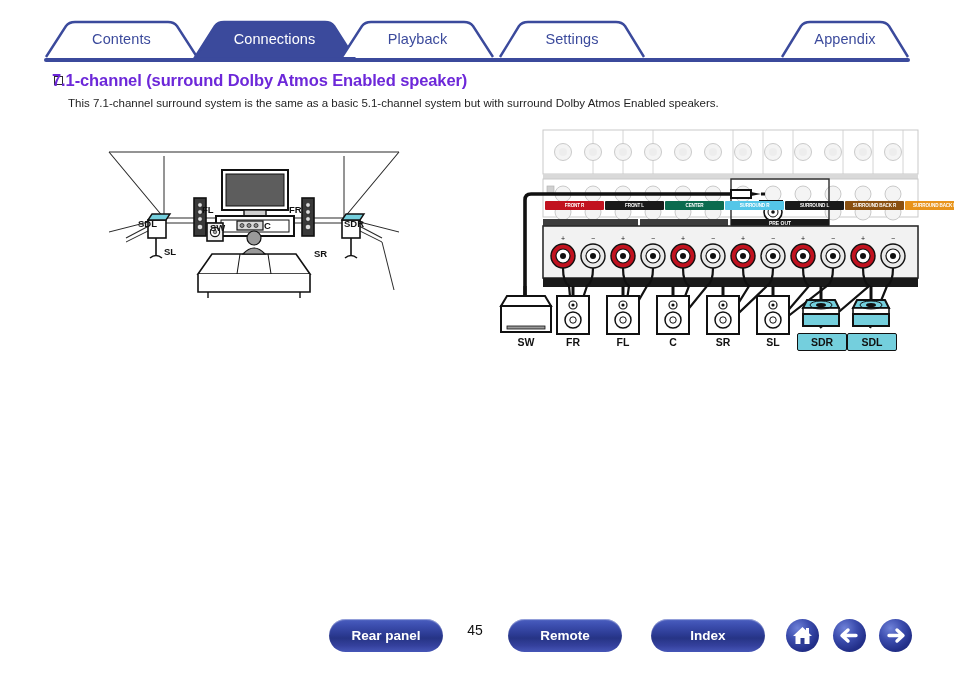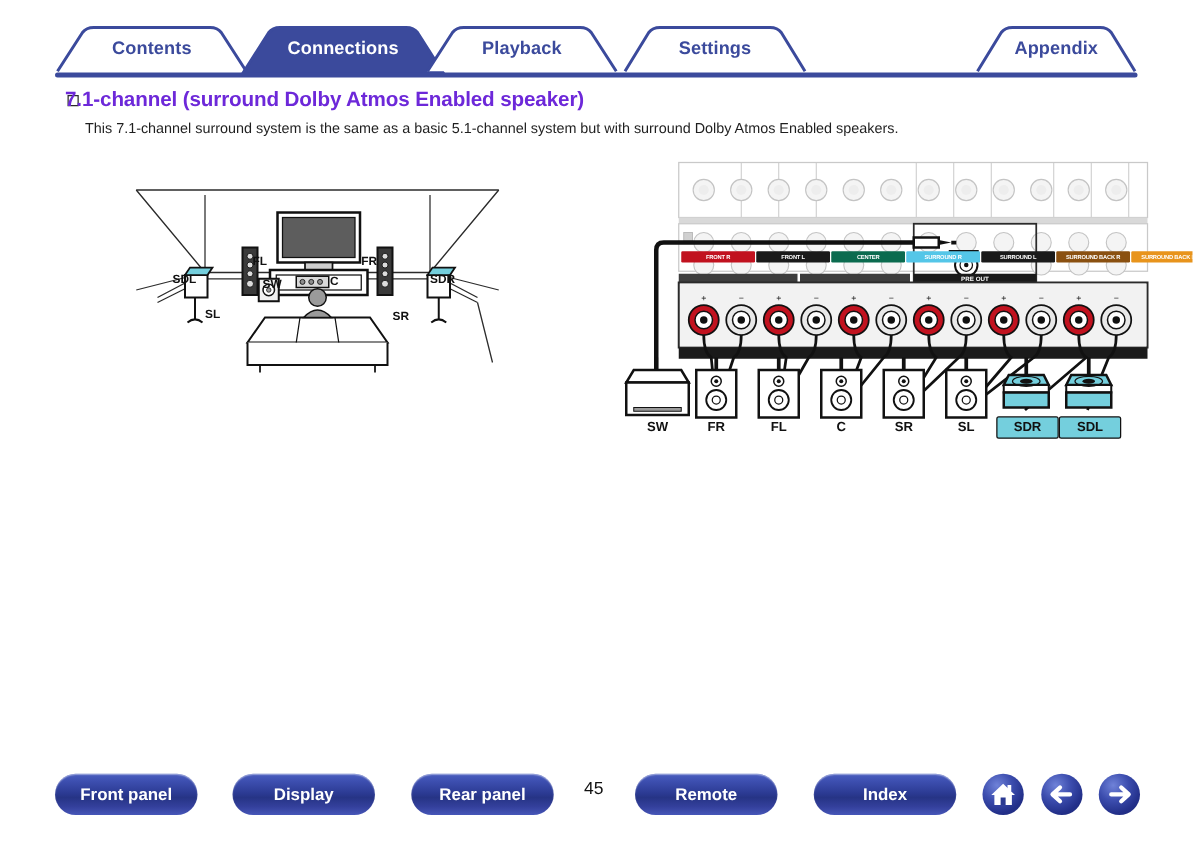--- a/index.html
+++ b/index.html
@@ -8,21 +8,21 @@
     font-family:"Liberation Sans", sans-serif;
     position:relative;overflow:hidden;
   }
 
   
   .tabbar{position:absolute;left:44px;top:20px;width:866px;height:42px;}
   .tabline{position:absolute;left:0;bottom:0;width:866px;height:4px;background:#3b4a9c;border-radius:2px;}
   .tab{
     position:absolute;top:0;height:38px;
     display:flex;align-items:center;justify-content:center;
-    font-size:14.5px;font-weight:bold;color:#3b4a9c;
+    font-size:14.5px;font-weight:normal;color:#3b4a9c;
     box-sizing:border-box;cursor:pointer;text-align:right;
   }
   .tab .shape{position:absolute;inset:0;z-index:0;}
   .tab .lbl{position:relative;z-index:1;white-space:nowrap;letter-spacing:.1px;}
   .tab.active .lbl{color:#ffffff;}
 
   
   .sec-title{
     position:absolute;left:52px;top:71px;
     font-size:16.5px;font-weight:bold;color:#6d28d9;letter-spacing:-.1px;
@@ -464,26 +464,20 @@
   <div class="spk-label" style="left:54px;top:208px;width:48px;">FR</div>
   <div class="spk-label" style="left:104px;top:208px;width:48px;">FL</div>
   <div class="spk-label" style="left:154px;top:208px;width:48px;">C</div>
   <div class="spk-label" style="left:204px;top:208px;width:48px;">SR</div>
   <div class="spk-label" style="left:254px;top:208px;width:48px;">SL</div>
   <div class="spk-label boxed" style="left:302px;top:205px;width:48px;">SDR</div>
   <div class="spk-label boxed" style="left:352px;top:205px;width:48px;">SDL</div>
 </div>
 
 <div class="botbar">
-  <div class="pill" style="left:44px;top:19px;width:114px;">
-    <span>Front panel</span>
-  </div>
-  <div class="pill" style="left:186px;top:19px;width:114px;">
-    <span>Display</span>
-  </div>
   <div class="pill" style="left:329px;top:19px;width:114px;">
     <span>Rear panel</span>
   </div>
   <div class="pill" style="left:651px;top:19px;width:114px;">
     <span>Index</span>
   </div>
   <div class="pill" style="left:508px;top:19px;width:114px;">
     <span>Remote</span>
   </div>
 </div>

